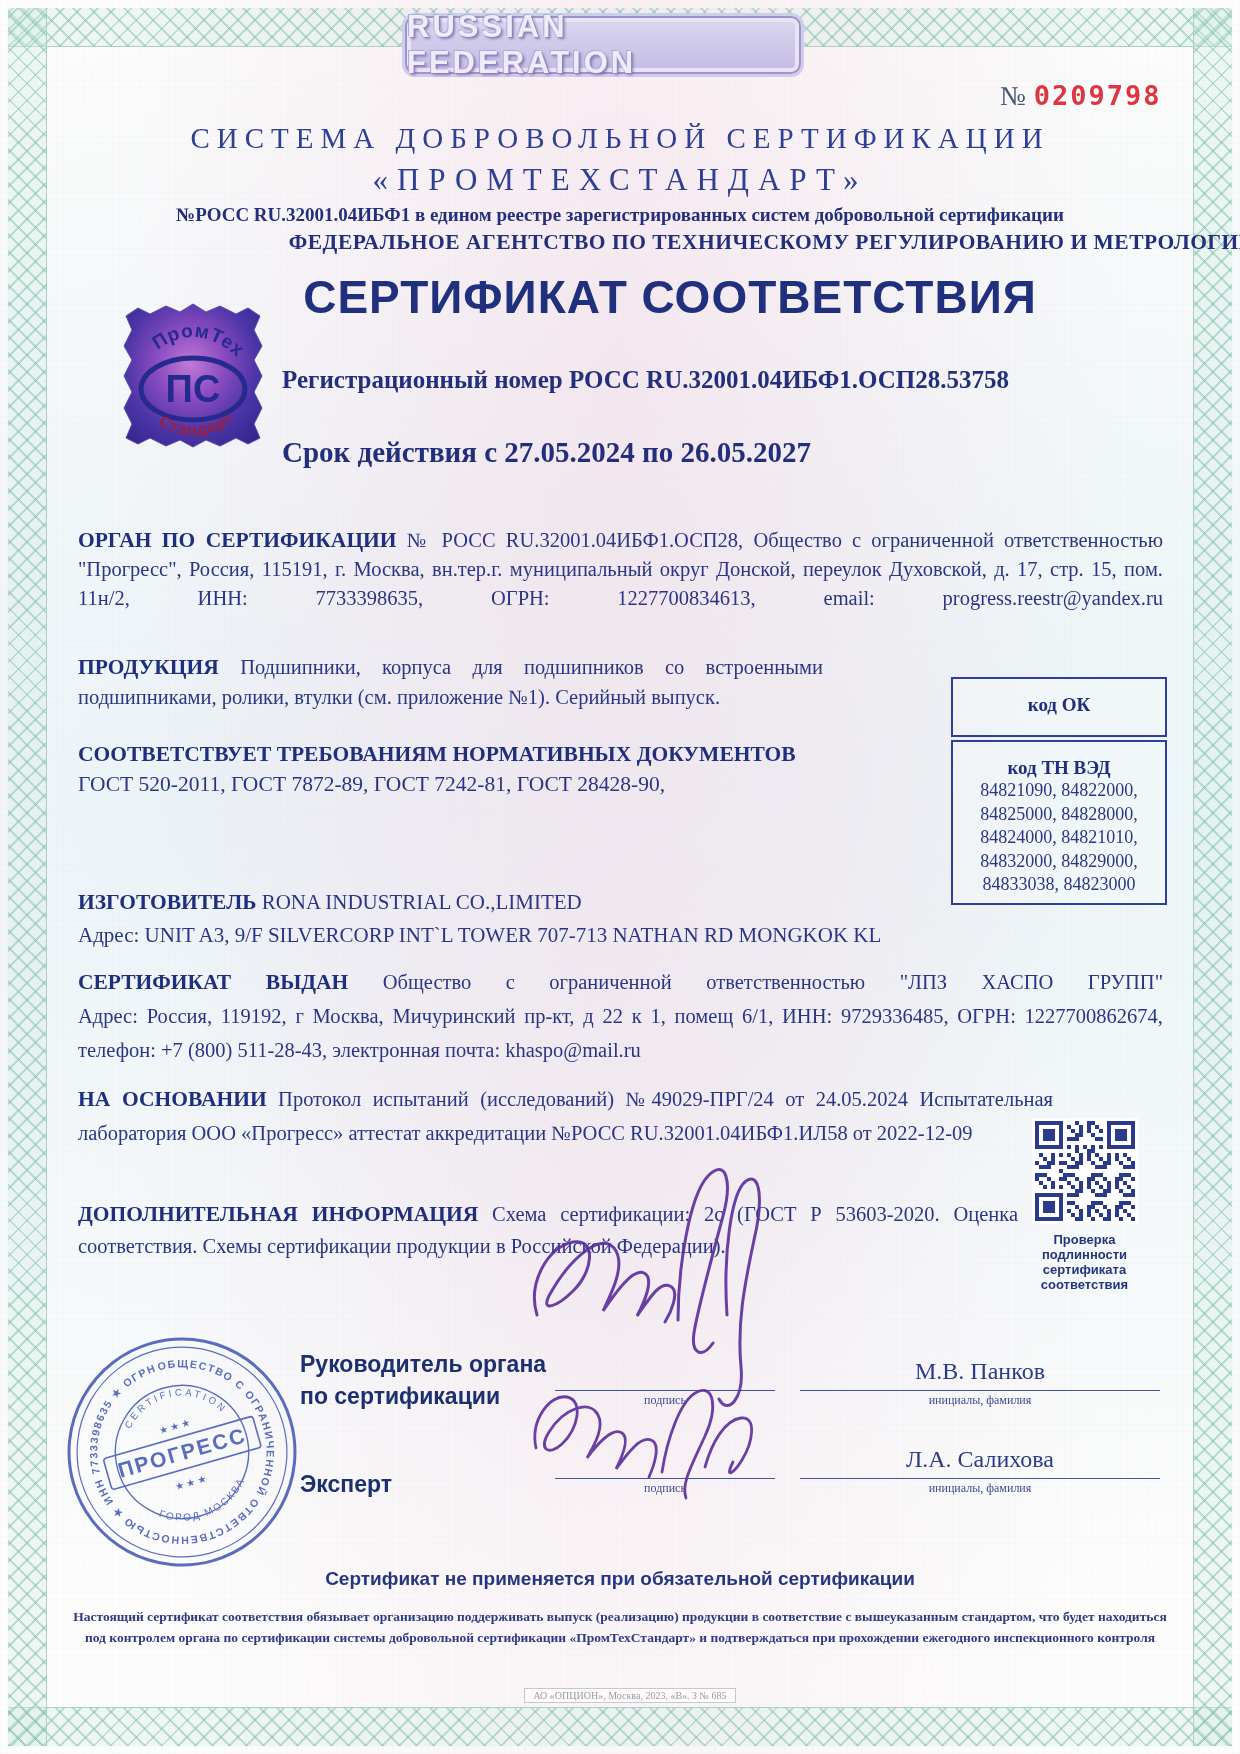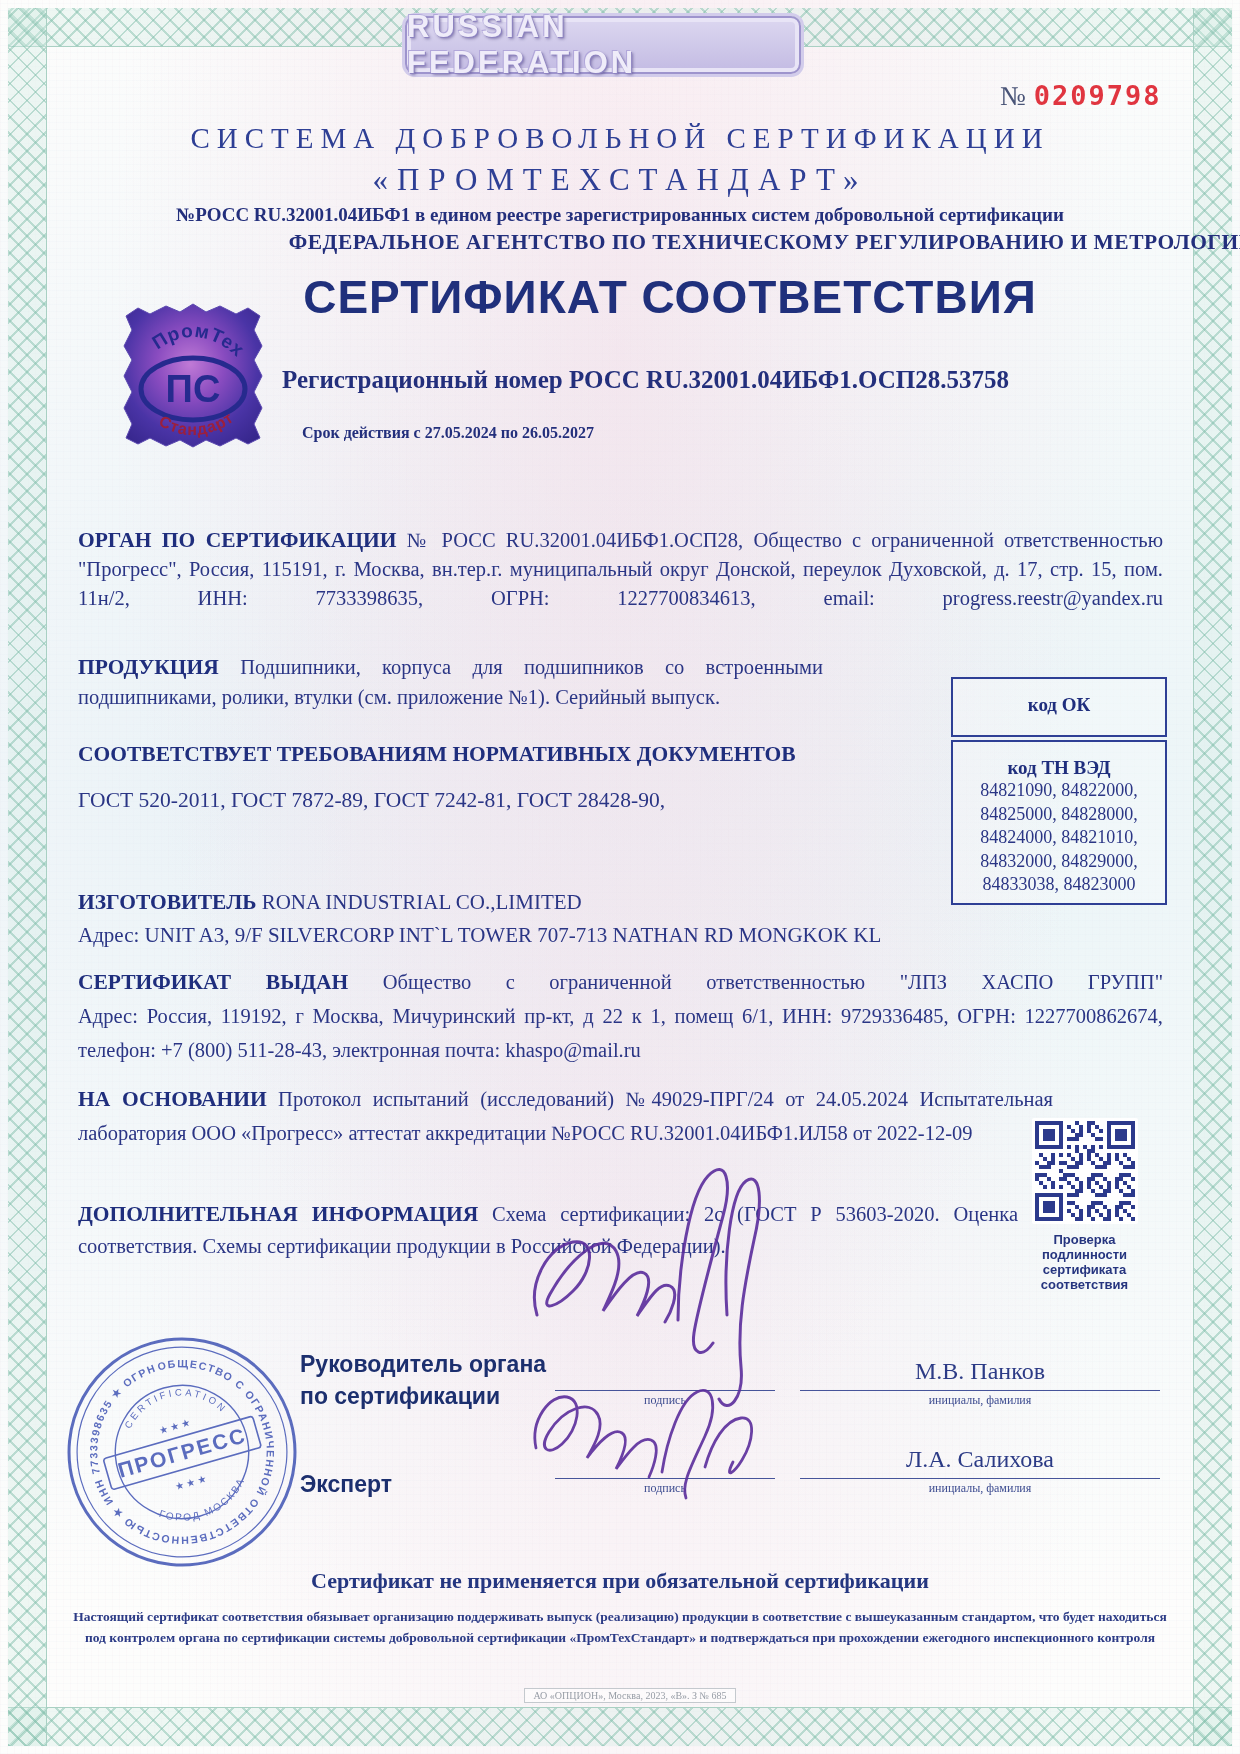--- a/index.html
+++ b/index.html
@@ -31,34 +31,34 @@
   .serial{left:1000px;top:80px;font-size:27px;color:#4a5578;white-space:nowrap;}
   .serial b{font-family:"DejaVu Sans Mono",monospace;font-weight:bold;color:#e03540;letter-spacing:2px;margin-left:8px;}
   .sys1{left:0;top:122px;width:100%;text-align:center;font-size:29px;letter-spacing:7px;color:#2e3f95;}
   .sys2{left:0;top:162px;width:100%;text-align:center;font-size:31px;letter-spacing:9px;color:#2e3f95;}
   .reg-line{left:0;top:204px;width:100%;text-align:center;font-weight:bold;font-size:19px;color:#232f7c;}
   .agency{left:0;top:230px;width:100%;text-align:right;font-weight:bold;font-size:21.5px;color:#232f7c;letter-spacing:.5px;margin-left:16px;}
   .logo{left:118px;top:296px;width:150px;height:152px;}
   .doc-title{left:270px;top:270px;width:800px;text-align:center;font-family:"Liberation Sans",sans-serif;
     font-weight:bold;font-size:46px;color:#20307c;letter-spacing:1px;}
   .regnum{left:282px;top:366px;font-weight:bold;font-size:25px;color:#232f7c;}
-  .validity{left:282px;top:424px;font-weight:bold;font-size:16px;color:#232f7c;margin-left:20px;}
+  .validity{left:282px;top:436px;font-weight:bold;font-size:29px;color:#232f7c;}
   .para{font-size:20.5px;line-height:29px;text-align:justify;color:#2a3585;}
   .para .lbl{font-weight:bold;font-size:21.5px;color:#1f2e7d;}
   .stretch{text-align-last:justify;}
   .organ{left:78px;top:526px;width:1085px;}
   .production{left:78px;top:652px;width:745px;line-height:30px;}
   .codebox{left:951px;width:212px;border:2px solid #2e3f95;background:rgba(255,255,255,.25);text-align:center;}
   .okbox{top:677px;height:56px;}
   .tnvedbox{top:740px;padding-bottom:6px;}
   .codebox .cap{font-weight:bold;font-size:19px;color:#1f2e7d;padding-top:15px;}
   .tnvedbox .ln{font-size:18px;line-height:23.5px;color:#2a3585;}
   .conf{left:78px;top:742px;width:800px;}
   .conf .lbl{font-weight:bold;font-size:21.5px;color:#1f2e7d;}
-  .conf .ln{font-size:21.5px;line-height:27px;color:#2a3585;margin-top:20px;}
+  .conf .ln{font-size:21.5px;line-height:27px;color:#2a3585;margin-top:4px;}
   .manu{left:78px;top:886px;width:860px;font-size:21px;line-height:33px;}
   .issued{left:78px;top:965px;width:1085px;line-height:34px;}
   .basis{left:78px;top:1082px;width:975px;line-height:34px;}
   .additional{left:78px;top:1198px;width:940px;line-height:32px;}
   .qrwrap{left:1022px;top:1118px;width:125px;text-align:center;}
   .qr{display:grid;margin:0 auto;width:100px;height:100px;grid-template-columns:repeat(25,1fr);background:#fff;padding:3px;border-radius:2px;}
   .qr i{display:block;}
   .qr i.d{background:#2c3a8c;}
   .qrcap{margin-top:8px;font-family:"Liberation Sans",sans-serif;font-weight:bold;font-size:13px;line-height:15px;color:#26357f;}
   .stamp{left:66px;top:1336px;width:232px;height:232px;transform:rotate(-16deg);opacity:.85;}
@@ -68,22 +68,22 @@
   .sigfield{position:absolute;z-index:3;text-align:center;}
   .sigfield .val{font-size:24px;color:#2c3b86;height:32px;border-bottom:1.6px solid #46549a;}
   .sigfield .cap{font-size:12px;color:#3d4c90;padding-top:2px;}
   .f-sig1{left:555px;top:1358px;width:220px;}
   .f-name1{left:800px;top:1358px;width:360px;}
   .f-sig2{left:555px;top:1446px;width:220px;}
   .f-name2{left:800px;top:1446px;width:360px;}
   .sig-svg{pointer-events:none;}
   .sig1{left:515px;top:1150px;width:270px;height:270px;z-index:4;}
   .sig2{left:520px;top:1372px;width:260px;height:130px;z-index:4;}
-  .no-oblig{left:0;top:1568px;width:100%;text-align:center;font-family:Liberation Serif, serif;
-    font-weight:bold;font-size:22px;color:#243680;}
+  .no-oblig{left:0;top:1568px;width:100%;text-align:center;font-family:Liberation Sans, sans-serif;
+    font-weight:bold;font-size:19px;color:#243680;}
   .fineprint{left:70px;top:1606px;width:1100px;text-align:center;font-weight:bold;font-size:13.5px;line-height:21px;color:#2c3b86;}
   .printinfo{left:0;top:1690px;width:100%;text-align:center;font-size:10px;color:#979da6;}
   .printinfo span{border:1px solid #c4c9ce;padding:1px 8px;background:rgba(255,255,255,.5);margin-left:20px;}
 </style>
 </head>
 <body>
 
 <div class="page">
   <div class="fr t"></div>
   <div class="fr b"></div>

